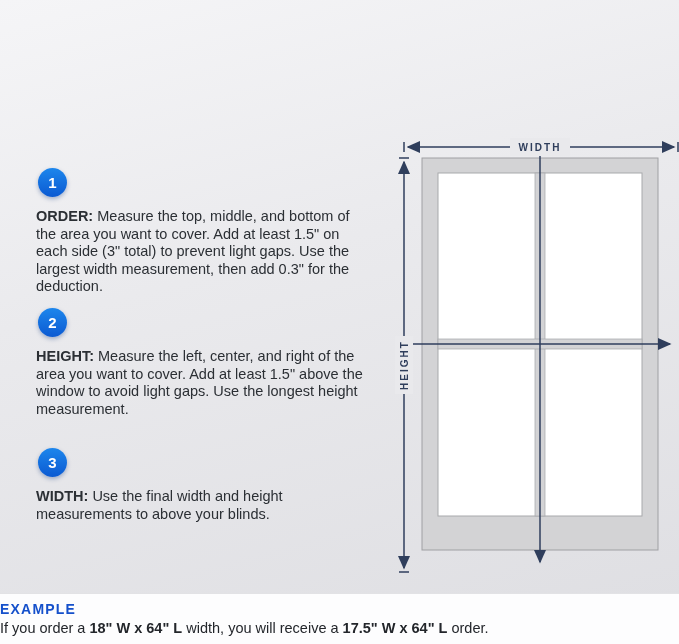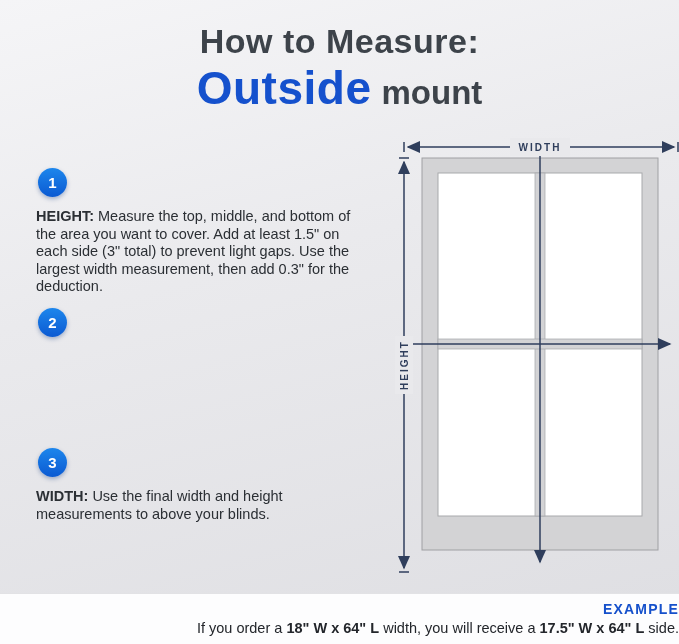--- a/index.html
+++ b/index.html
@@ -31,53 +31,50 @@
     margin-left:2px;
   }
   .step-text{margin:11px 0 0;font-size:14.5px;line-height:17.5px;color:#2b2f34;}
   .step-text b{font-weight:700;}
   
   .diagram{position:absolute;left:388px;top:132px;margin:0;width:300px;height:460px;}
   
   .example{
     position:absolute;left:0;right:0;bottom:0;height:51px;
     background:#fdfdfe;border-top:1px solid #e2e2e5;
-    text-align:right;padding-top:7px;box-sizing:border-box;
+    text-align:left;padding-top:7px;box-sizing:border-box;
   }
   .ex-head{color:#1550cb;font-weight:800;font-size:14px;letter-spacing:1.2px;}
   .ex-text{margin:3px 0 0;font-size:14.5px;color:#23262b;}
   .ex-text b{font-weight:700;}
 </style>
 </head>
 <body>
 
 <div class="page">
 
-  <header class="title">
-    <div class="t1">How to Measure:</div>
-    <div class="t2">
-      <span class="accent">Outside</span>
-      <span class="suffix">mount</span>
-    </div>
-  </header>
 
   <div class="step step-1">
     <div class="badge">
       <span>1</span>
     </div>
     <p class="step-text">
-      <b>HEIGHT:</b>
+      <b>ORDER:</b>
       <span>Measure the top, middle, and bottom of the area you want to cover. Add at least 1.5" on each side (3" total) to prevent light gaps. Use the largest width measurement, then add 0.3" for the deduction.</span>
     </p>
   </div>
 
   <div class="step step-2">
     <div class="badge">
       <span>2</span>
     </div>
+    <p class="step-text">
+      <b>HEIGHT:</b>
+      <span>Measure the left, center, and right of the area you want to cover. Add at least 1.5" above the window to avoid light gaps. Use the longest height measurement.</span>
+    </p>
   </div>
 
   <div class="step step-3">
     <div class="badge">
       <span>3</span>
     </div>
     <p class="step-text">
       <b>WIDTH:</b>
       <span>Use the final width and height measurements to above your blinds.</span>
     </p>
@@ -112,16 +109,16 @@
       <line x1="11" y1="26" x2="21" y2="26" stroke="#2f3e5c" stroke-width="1.5"></line>
       <line x1="11" y1="440" x2="21" y2="440" stroke="#2f3e5c" stroke-width="1.5"></line>
       <line x1="16" y1="30" x2="16" y2="436" stroke="#2f3e5c" stroke-width="1.5" marker-start="url(#ahr)" marker-end="url(#ah)"></line>
       <rect x="7" y="204" width="18" height="58" fill="#e9e9ec"></rect>
       <text transform="translate(20,233) rotate(-90)" text-anchor="middle" font-size="10" font-weight="600" letter-spacing="2" fill="#2f3e5c" font-family="Liberation Sans, sans-serif">HEIGHT</text>
     </svg>
   </figure>
 
   <footer class="example">
     <div class="ex-head">EXAMPLE</div>
-    <p class="ex-text"><span>If you order a </span><b>18" W x 64" L</b><span> width, you will receive a </span><b>17.5" W x 64" L</b><span> side.</span></p>
+    <p class="ex-text"><span>If you order a </span><b>18" W x 64" L</b><span> width, you will receive a </span><b>17.5" W x 64" L</b><span> order.</span></p>
   </footer>
 
 </div>
 
 </body></html>

